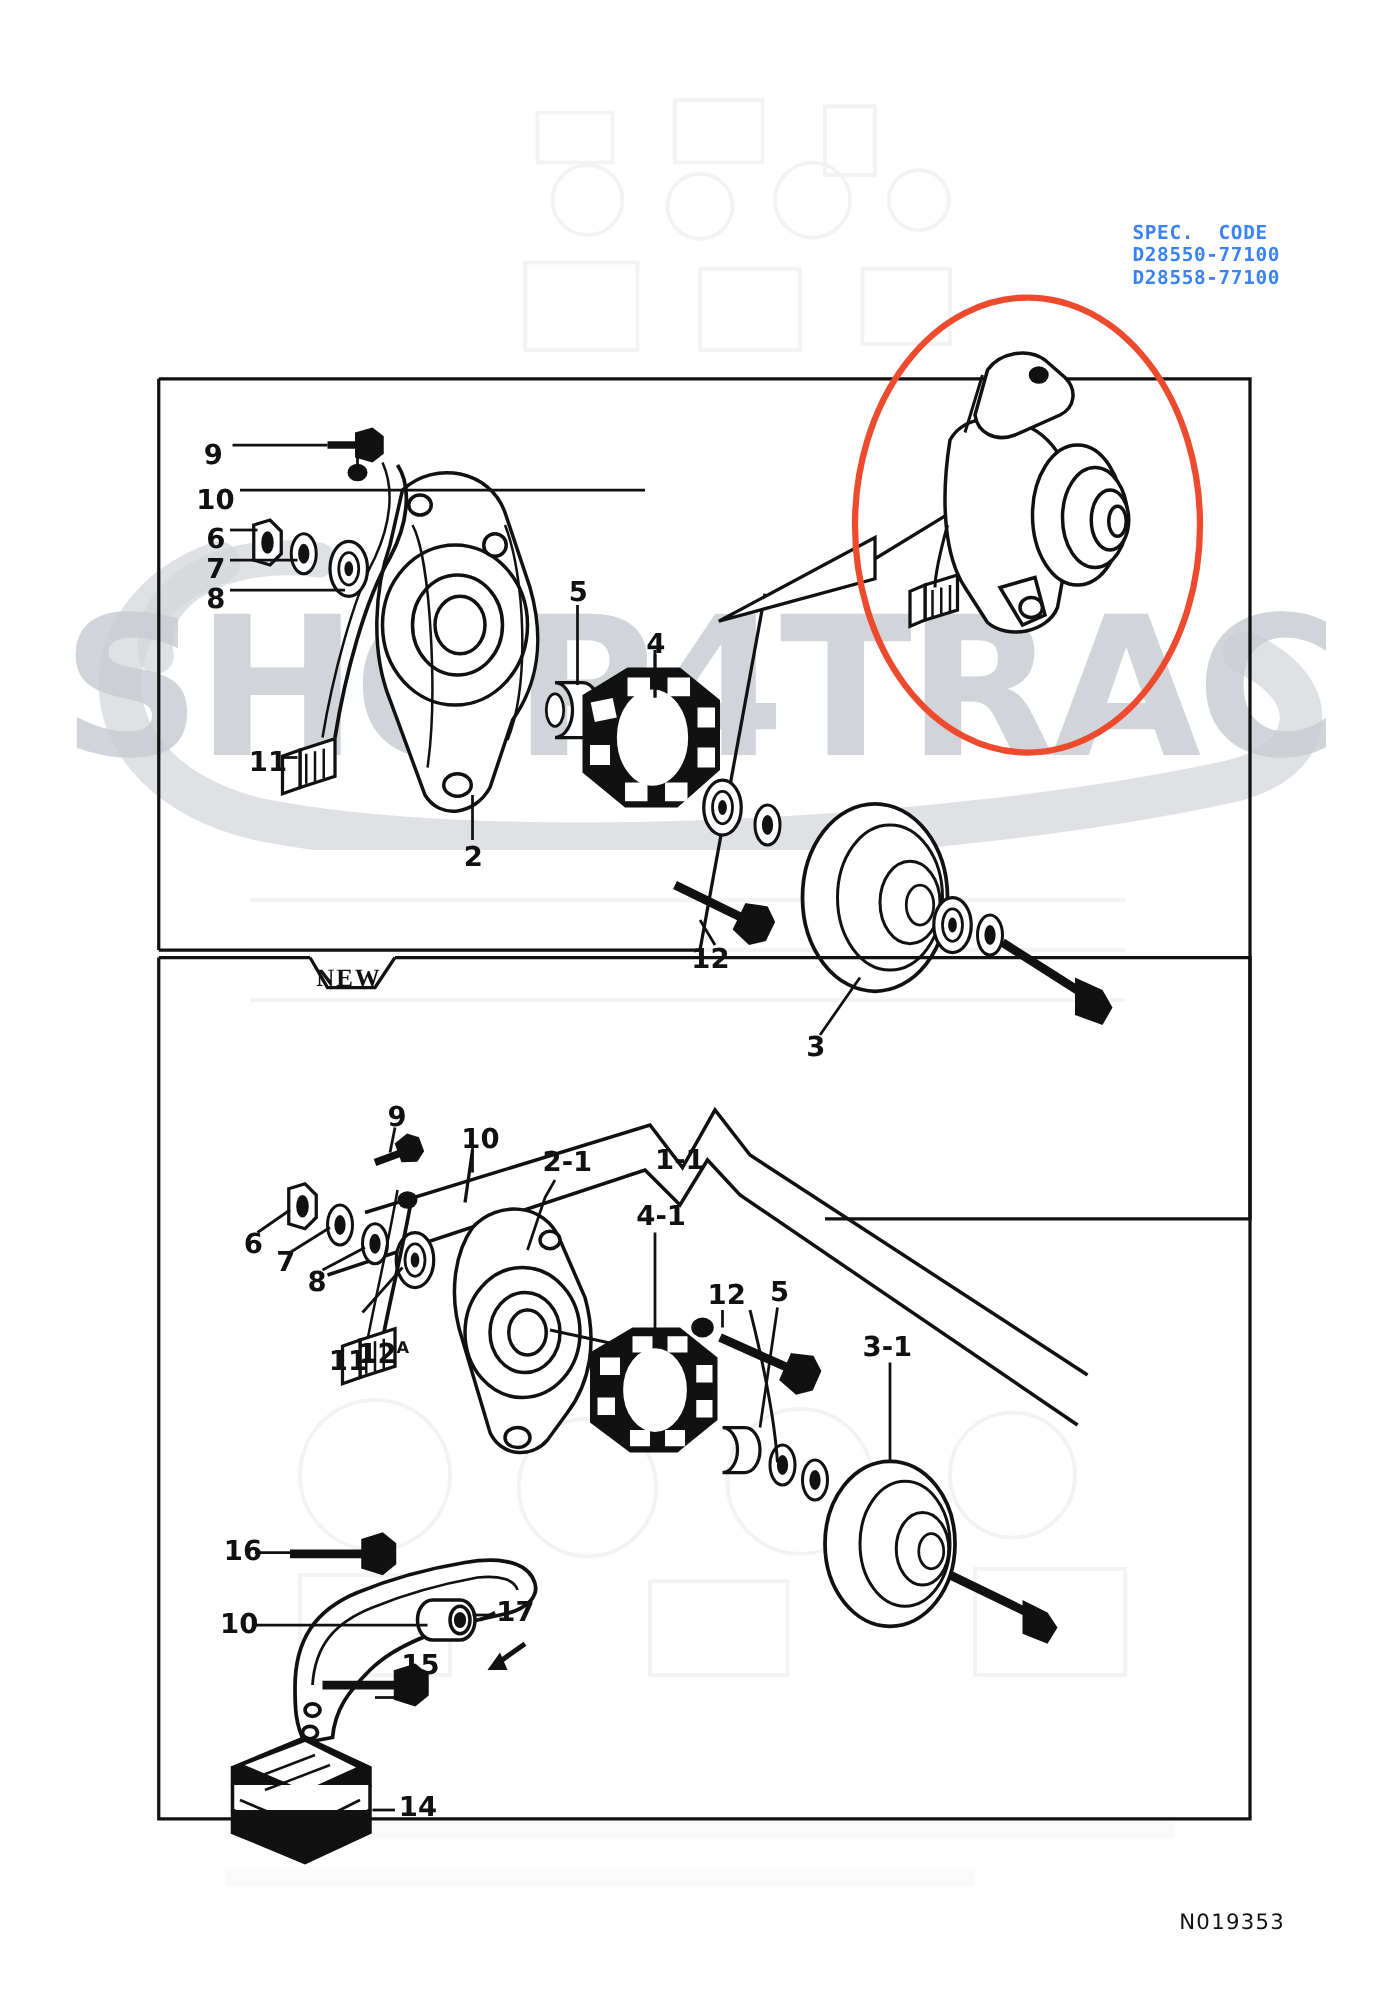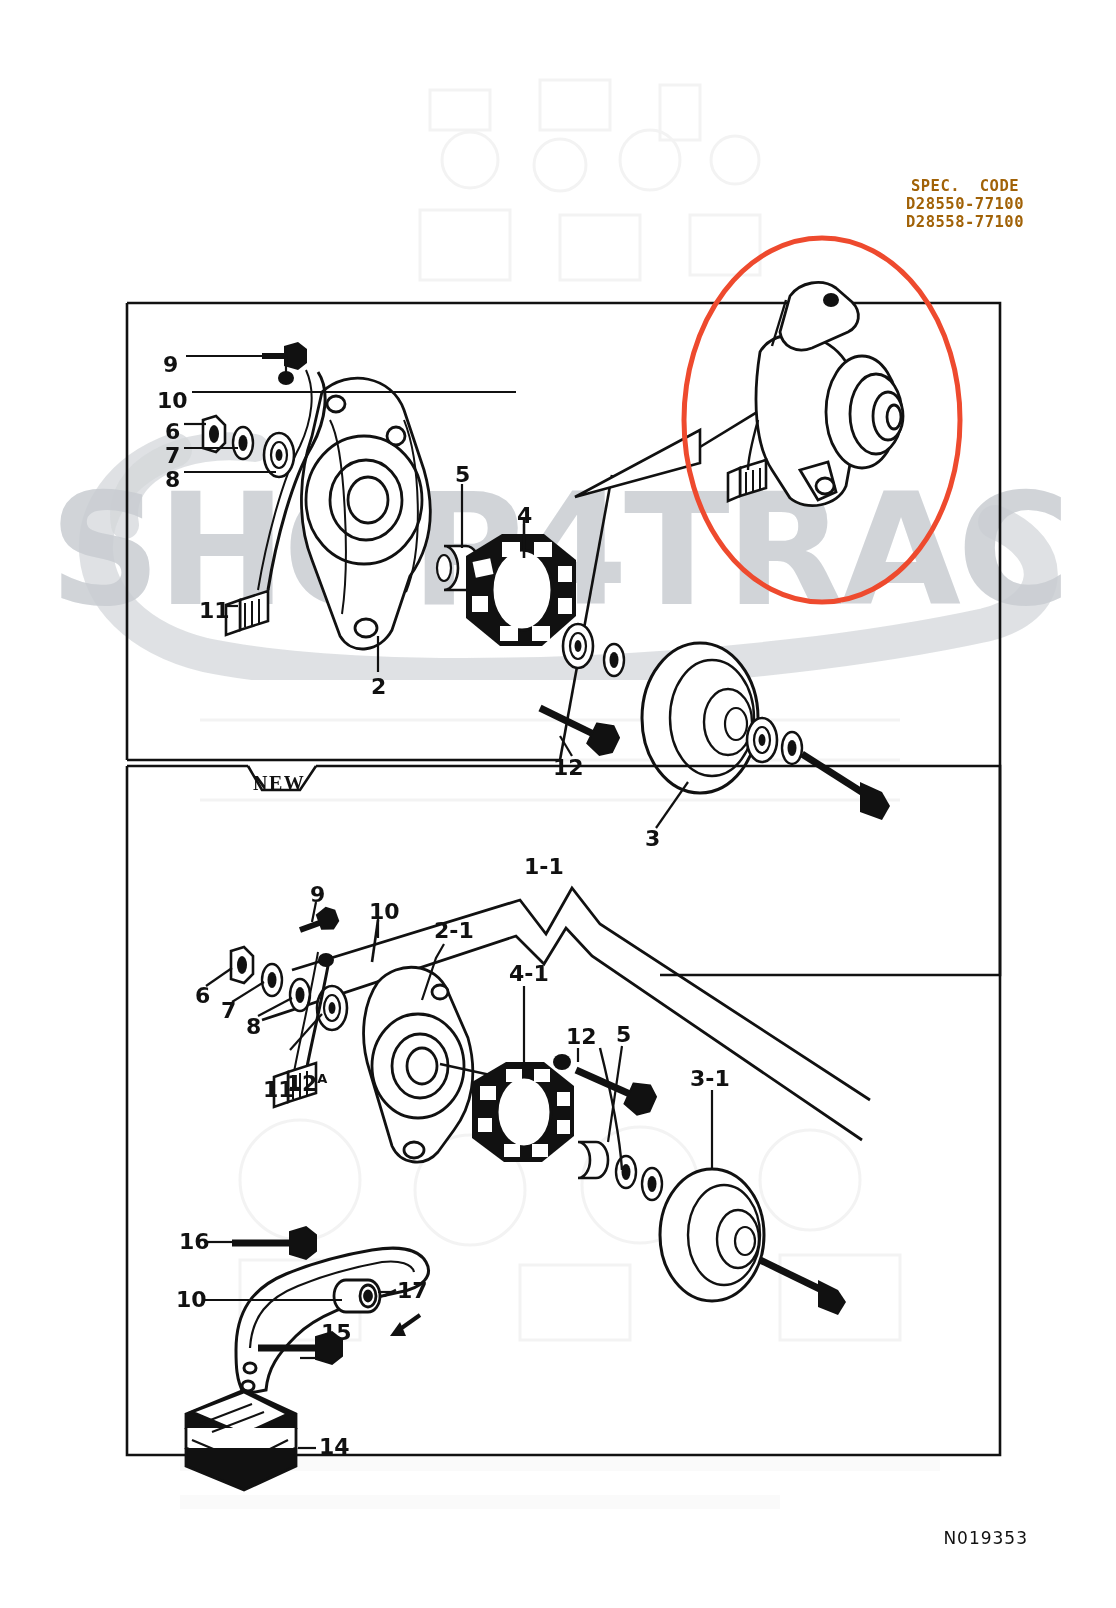--- a/index.html
+++ b/index.html
@@ -20,22 +20,22 @@
   #wm-swoosh{position:absolute;left:55px;top:430px;width:1010px;height:250px;
              pointer-events:none;opacity:.8;}
   
   #art{position:absolute;left:0;top:0;width:1116px;height:1608px;}
   
   .lbl{position:absolute;font-family:"DejaVu Sans",sans-serif;font-weight:bold;
        color:#111;white-space:pre;line-height:1;}
   .callout{font-size:22px;letter-spacing:0px;}
   .sub{font-size:13px;vertical-align:super;}
   #spec{position:absolute;right:92px;top:178px;font-family:"DejaVu Sans Mono",monospace;
-        font-weight:bold;font-size:15.5px;line-height:1.16;color:#a16207;
-        letter-spacing:.5px;text-align:center;white-space:pre;}
+        font-weight:bold;font-size:15.5px;line-height:1.16;color:#3b82f6;
+        letter-spacing:.5px;text-align:left;white-space:pre;}
   #figref{position:absolute;right:88px;top:1528px;font-family:"DejaVu Sans",sans-serif;
         font-weight:normal;font-size:17px;letter-spacing:1px;color:#111;}
   #newlabel{position:absolute;left:253px;top:772px;font-family:Liberation Serif, serif;
         font-weight:bold;font-size:20px;letter-spacing:1.5px;color:#111;}
 </style>
 </head>
 <body>
 
 <div id="page">
 
@@ -431,21 +431,21 @@
   <div class="lbl callout" style="left:157px;top:390px">10</div>
   <div class="lbl callout" style="left:165px;top:421px">6</div>
   <div class="lbl callout" style="left:165px;top:445px">7</div>
   <div class="lbl callout" style="left:165px;top:469px">8</div>
   <div class="lbl callout" style="left:199px;top:600px">11</div>
   <div class="lbl callout" style="left:371px;top:676px">2</div>
   <div class="lbl callout" style="left:455px;top:464px">5</div>
   <div class="lbl callout" style="left:517px;top:505px">4</div>
   <div class="lbl callout" style="left:553px;top:757px">12</div>
   <div class="lbl callout" style="left:645px;top:828px">3</div>
-  <div class="lbl callout" style="left:524px;top:856px">1-1</div>
+  <div class="lbl callout" style="left:524px;top:918px">1-1</div>
 
   <div class="lbl callout" style="left:310px;top:884px">9</div>
   <div class="lbl callout" style="left:369px;top:901px">10</div>
   <div class="lbl callout" style="left:195px;top:985px">6</div>
   <div class="lbl callout" style="left:221px;top:1000px">7</div>
   <div class="lbl callout" style="left:246px;top:1016px">8</div>
   <div class="lbl callout" style="left:256px;top:1050px">
     <span>12</span><span class="sub">A</span>
   </div>
   <div class="lbl callout" style="left:263px;top:1079px">11</div>

